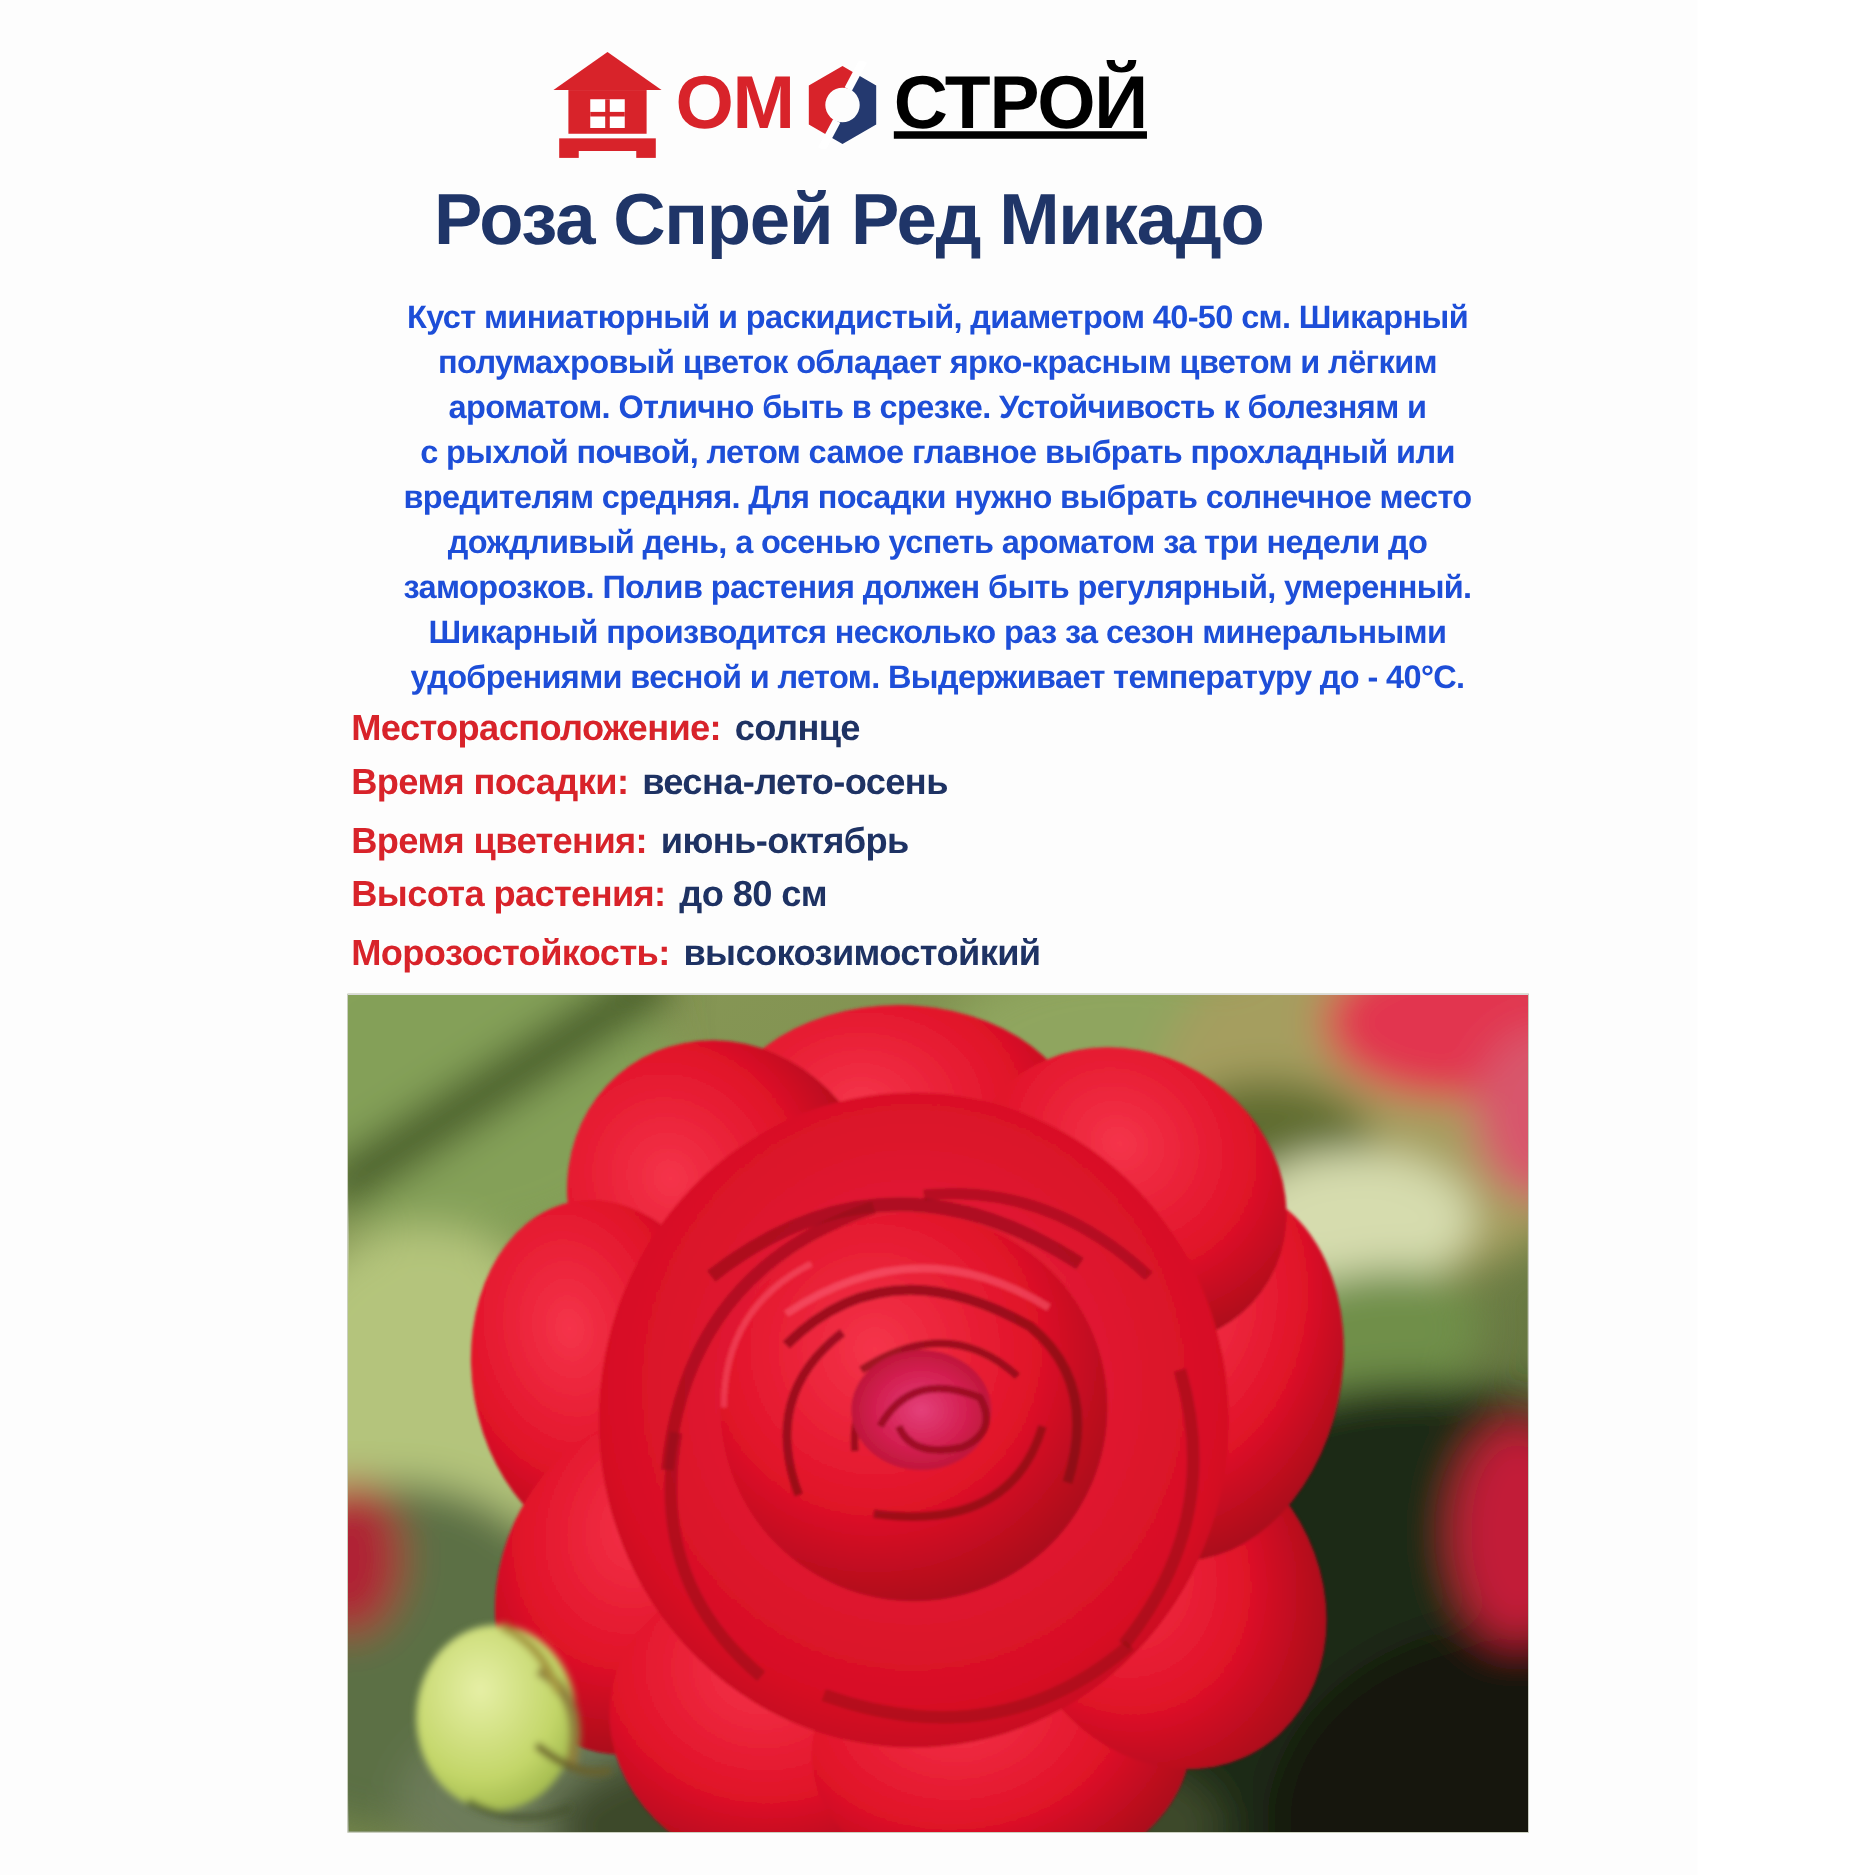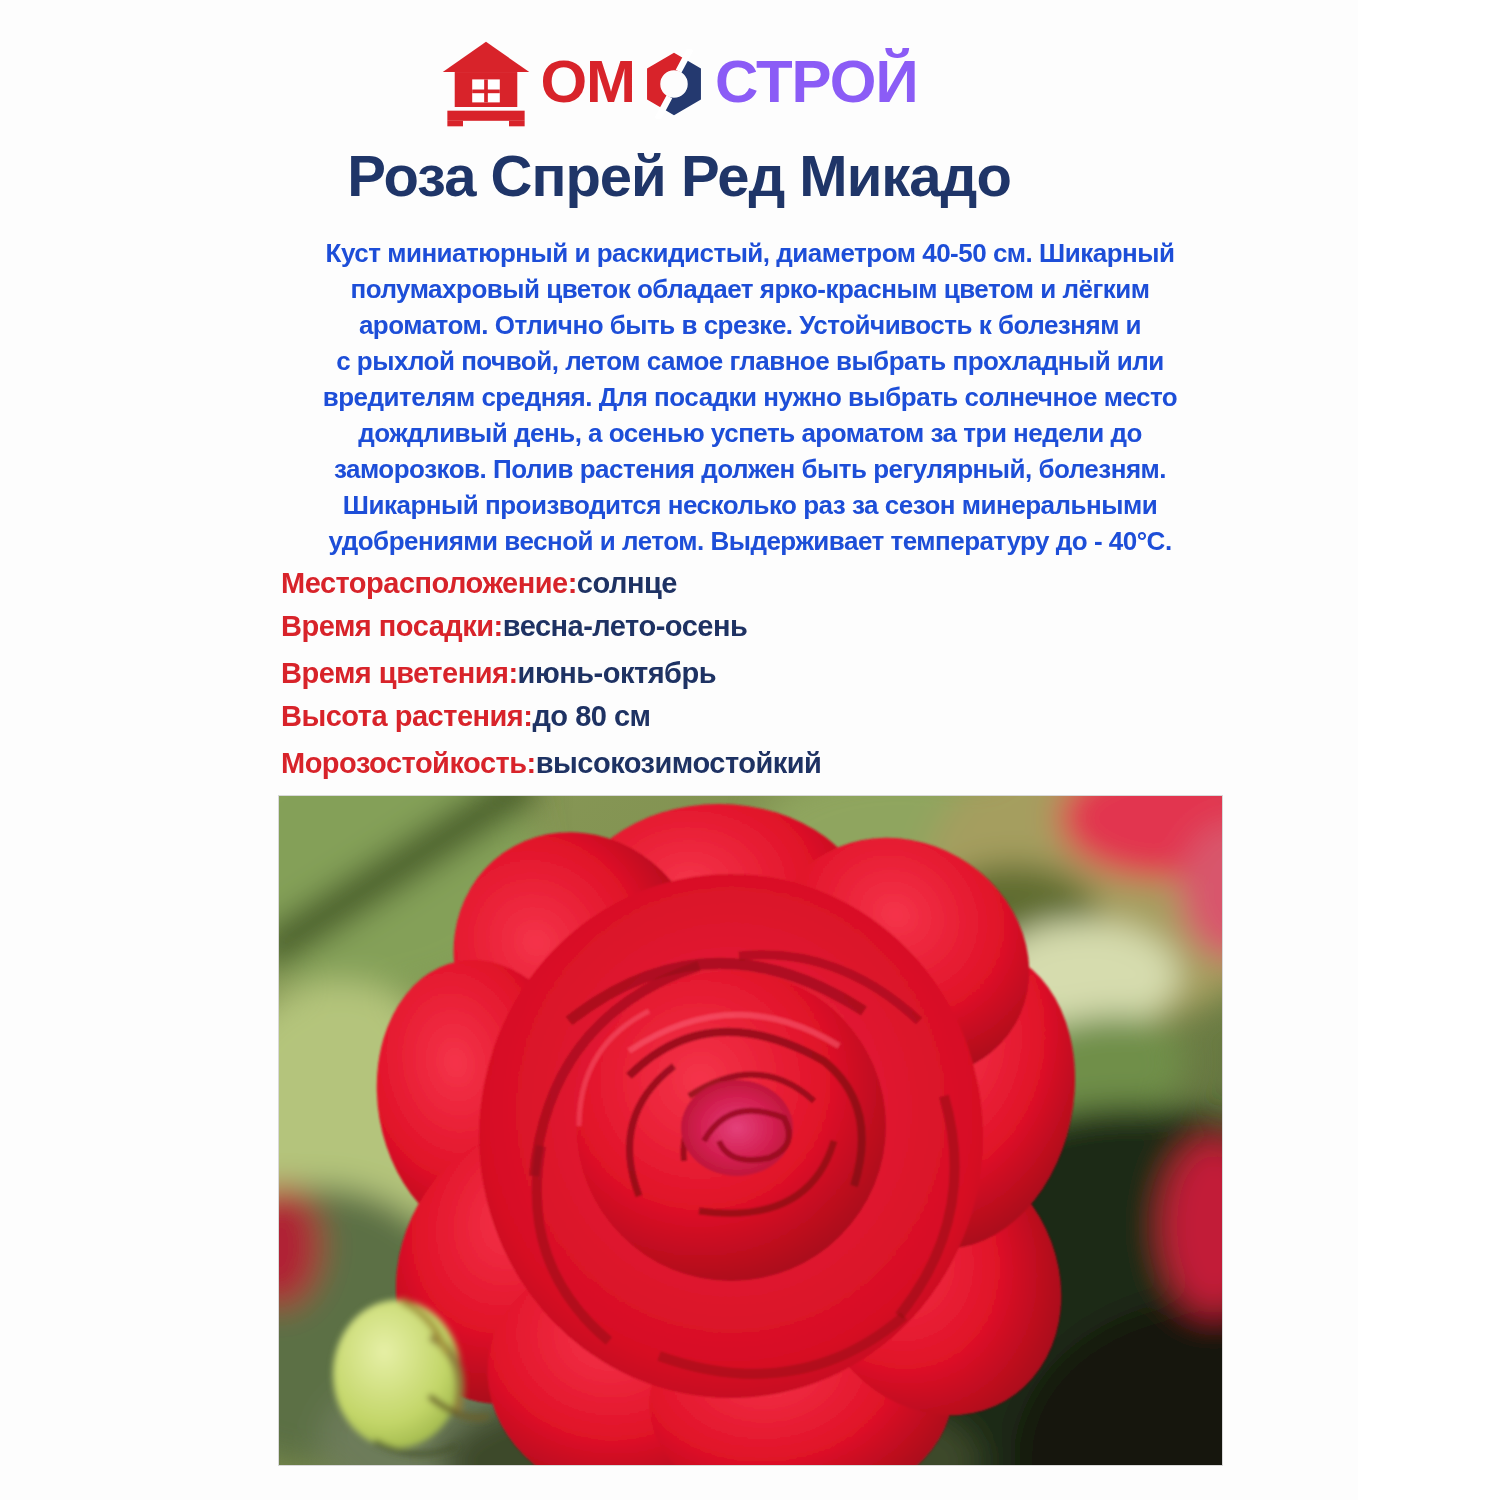--- a/index.html
+++ b/index.html
@@ -21,21 +21,21 @@
     height: 92px;
     display: flex; justify-content: center; align-items: center;
     gap: 6px;
   }
   .logo svg { display: block; }
   .logo-word {
     font-weight: 800; font-size: 60px; letter-spacing: -1px;
     font-stretch: condensed; line-height: 1; transform: translateY(-2px);
   }
   .logo-om  { color: #d8232a; margin-left: 2px; }
-  .logo-stroy { color: #8b5cf6; margin-left: 2px; }
+  .logo-stroy { color: #000000; margin-left: 2px; text-decoration: underline; }
 
   
   .title {
     position: absolute; top: 142px; left: 0; width: 100%;
     text-align: center;
     color: #1f3568; font-size: 58px; font-weight: bold;
     font-stretch: condensed; letter-spacing: -1px;
   }
 
   
@@ -45,21 +45,21 @@
   }
   .desc-line {
     color: #1d4ed8; font-size: 26px; font-weight: bold;
     line-height: 36px; white-space: nowrap;
     font-stretch: condensed; letter-spacing: -0.5px;
   }
 
   
   .attrs { position: absolute; top: 568px; left: 281px; }
   .attr-row {
-    display: flex; align-items: baseline;
+    display: flex; gap: 11px; align-items: baseline;
     line-height: 30px; margin-bottom: 13px;
     font-size: 29px; font-weight: bold;
     font-stretch: condensed; letter-spacing: -0.5px;
     white-space: nowrap;
   }
   .attr-row:nth-child(3), .attr-row:nth-child(5) { margin-top: 17px; }
   .attr-label { color: #d8232a; }
   .attr-value { color: #1e3263; }
 
   
@@ -110,21 +110,21 @@
 
   <h1 class="title">Роза Спрей Ред Микадо</h1>
 
   <div class="desc">
       <div class="desc-line">Куст миниатюрный и раскидистый, диаметром 40-50 см. Шикарный</div>
       <div class="desc-line">полумахровый цветок обладает ярко-красным цветом и лёгким</div>
       <div class="desc-line">ароматом. Отлично быть в срезке. Устойчивость к болезням и</div>
       <div class="desc-line">с рыхлой почвой, летом самое главное выбрать прохладный или</div>
       <div class="desc-line">вредителям средняя. Для посадки нужно выбрать солнечное место</div>
       <div class="desc-line">дождливый день, а осенью успеть ароматом за три недели до</div>
-      <div class="desc-line">заморозков. Полив растения должен быть регулярный, болезням.</div>
+      <div class="desc-line">заморозков. Полив растения должен быть регулярный, умеренный.</div>
       <div class="desc-line">Шикарный производится несколько раз за сезон минеральными</div>
       <div class="desc-line">удобрениями весной и летом. Выдерживает температуру до - 40°С.</div>
     </div>
 
   <div class="attrs">
       <div class="attr-row">
       <span class="attr-label">Месторасположение:</span>
       <span class="attr-value">солнце</span>
     </div>
       <div class="attr-row">

